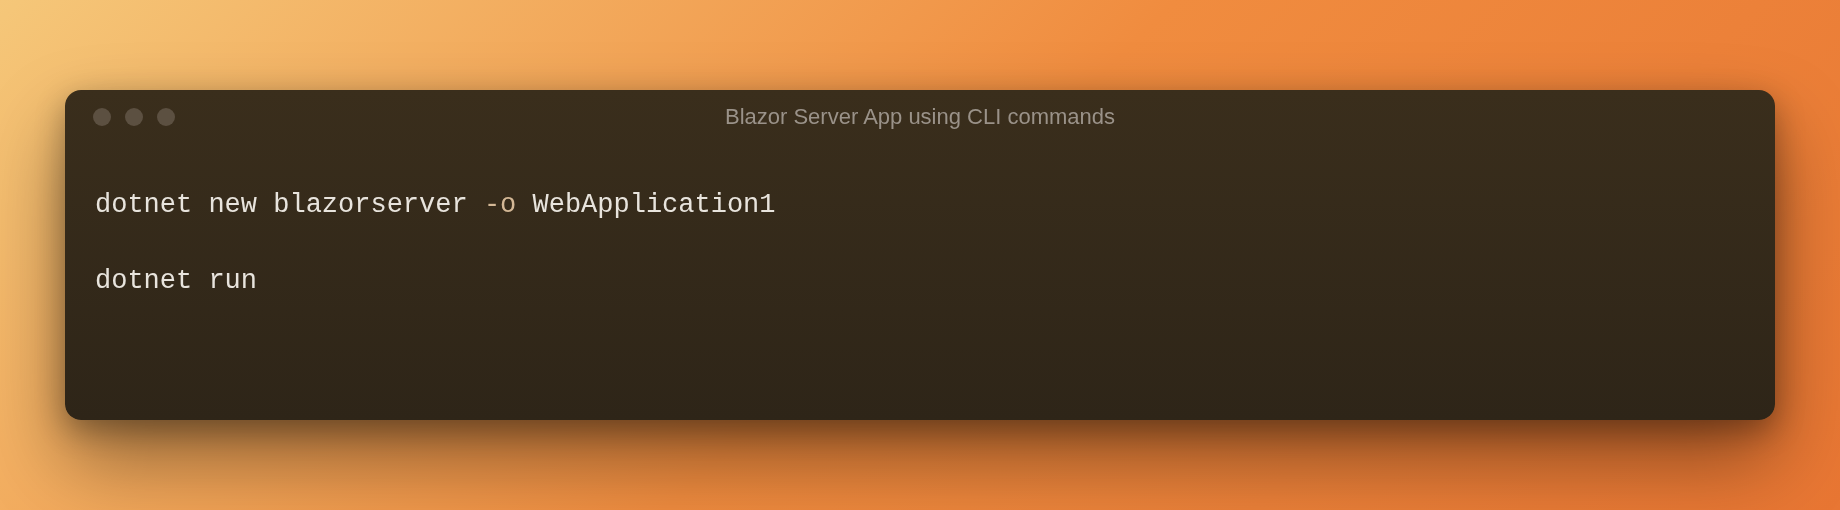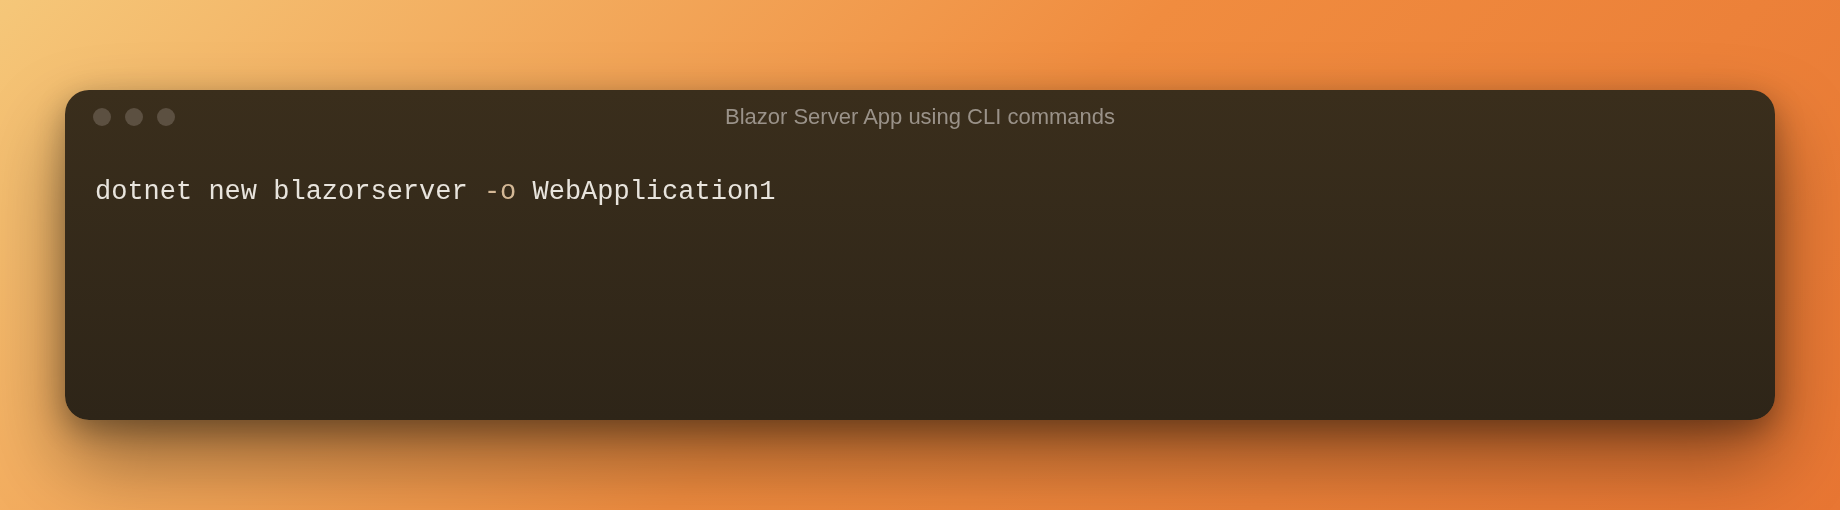--- a/index.html
+++ b/index.html
@@ -16,21 +16,21 @@
       align-items: center;
       justify-content: center;
       font-family: -apple-system, BlinkMacSystemFont, 'Segoe UI', sans-serif;
       overflow: hidden;
     }
     
     .window {
       width: 1710px;
       height: 330px;
       background: linear-gradient(180deg, #3a2e1c 0%, #2e2518 100%);
-      border-radius: 24px;
+      border-radius: 16px;
       box-shadow: 0 40px 80px rgba(0, 0, 0, 0.4), 0 10px 30px rgba(0, 0, 0, 0.3);
       position: relative;
       overflow: hidden;
     }
     
     .titlebar {
       height: 54px;
       display: flex;
       align-items: center;
       position: relative;
@@ -63,20 +63,21 @@
       padding: 30px 30px 30px 30px;
       font-family: 'SF Mono', 'Monaco', 'Consolas', 'Courier New', monospace;
       font-size: 27px;
       line-height: 1.4;
       color: #e8e4dd;
     }
     
     .code-line {
       margin-bottom: 38px;
       white-space: pre;
+      margin-top: 13px;
     }
     
     .code-line:last-child {
       margin-bottom: 0;
     }
     
     .flag {
       color: #d4b896;
     }
     
@@ -91,14 +92,15 @@
   <div class="titlebar">
     <div class="traffic-lights">
       <div class="traffic-light"></div>
       <div class="traffic-light"></div>
       <div class="traffic-light"></div>
     </div>
     <div class="title">Blazor Server App using CLI commands</div>
   </div>
   <div class="content">
     <div class="code-line"><span class="token">dotnet new blazorserver </span><span class="token flag">-o</span><span class="token"> WebApplication1</span></div>
+    <div class="code-line"><span class="token">dotnet run</span></div>
   </div>
 </div>
 
 </body></html>

